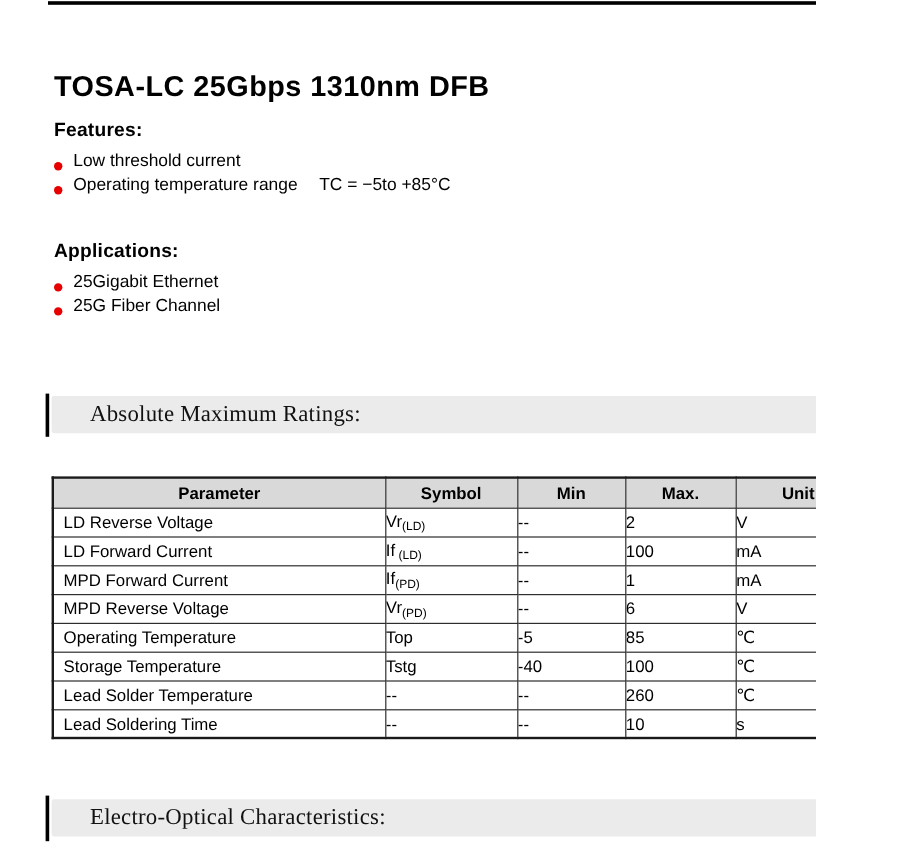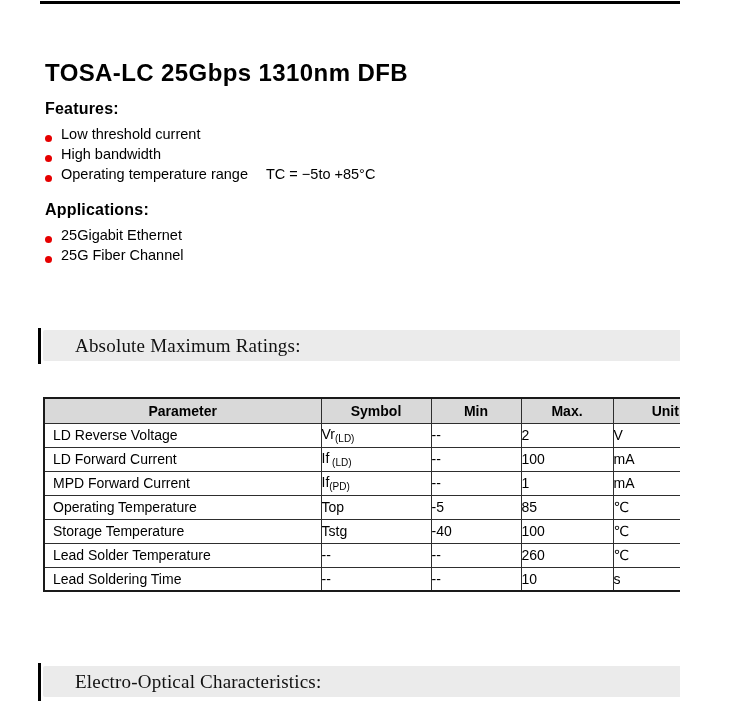--- a/index.html
+++ b/index.html
@@ -86,24 +86,20 @@
 
   <div class="top-line"></div>
 
   <h1 class="doc-title">TOSA-LC 25Gbps 1310nm DFB</h1>
 
   <div class="list-block features-block">
     <div class="list-heading">Features:</div>
     <div class="bullet-item">
       <span class="bullet"></span>
       <span>Low threshold current</span>
-    </div>
-    <div class="bullet-item">
-      <span class="bullet"></span>
-      <span>High bandwidth</span>
     </div>
     <div class="bullet-item">
       <span class="bullet"></span>
       <span>Operating temperature range</span>
       <span class="bullet-value">TC = −5to +85°C</span>
     </div>
   </div>
 
   <div class="list-block applications-block">
     <div class="list-heading">Applications:</div>
@@ -155,20 +151,27 @@
           <td>mA</td>
         </tr>
         <tr>
           <td class="col-param">MPD Forward Current</td>
           <td><span>If</span><sub>(PD)</sub></td>
           <td>--</td>
           <td>1</td>
           <td>mA</td>
         </tr>
         <tr>
+          <td class="col-param">MPD Reverse Voltage</td>
+          <td><span>Vr</span><sub>(PD)</sub></td>
+          <td>--</td>
+          <td>6</td>
+          <td>V</td>
+        </tr>
+        <tr>
           <td class="col-param">Operating Temperature</td>
           <td><span>Top</span></td>
           <td>-5</td>
           <td>85</td>
           <td>℃</td>
         </tr>
         <tr>
           <td class="col-param">Storage Temperature</td>
           <td><span>Tstg</span></td>
           <td>-40</td>

